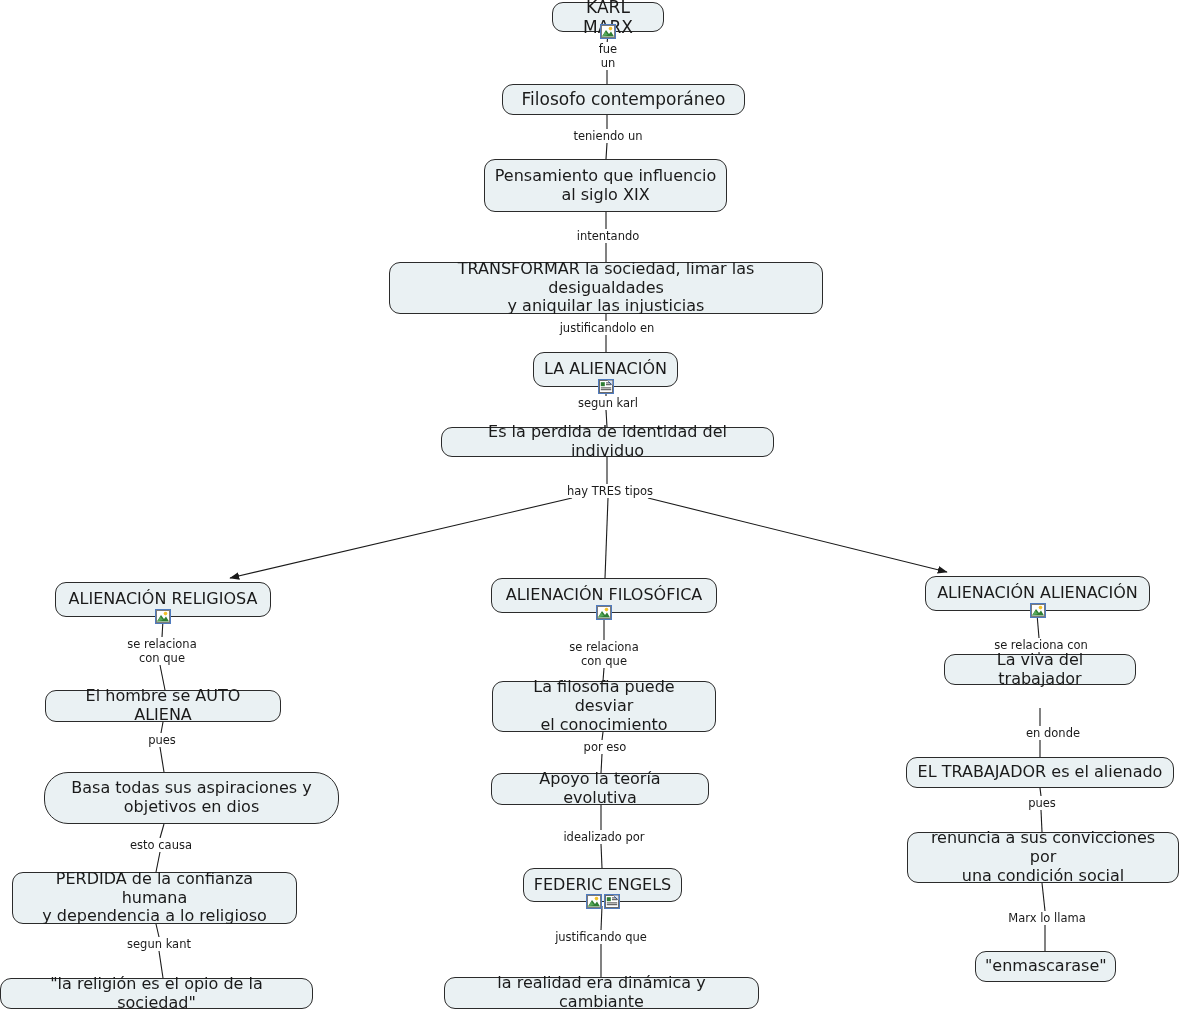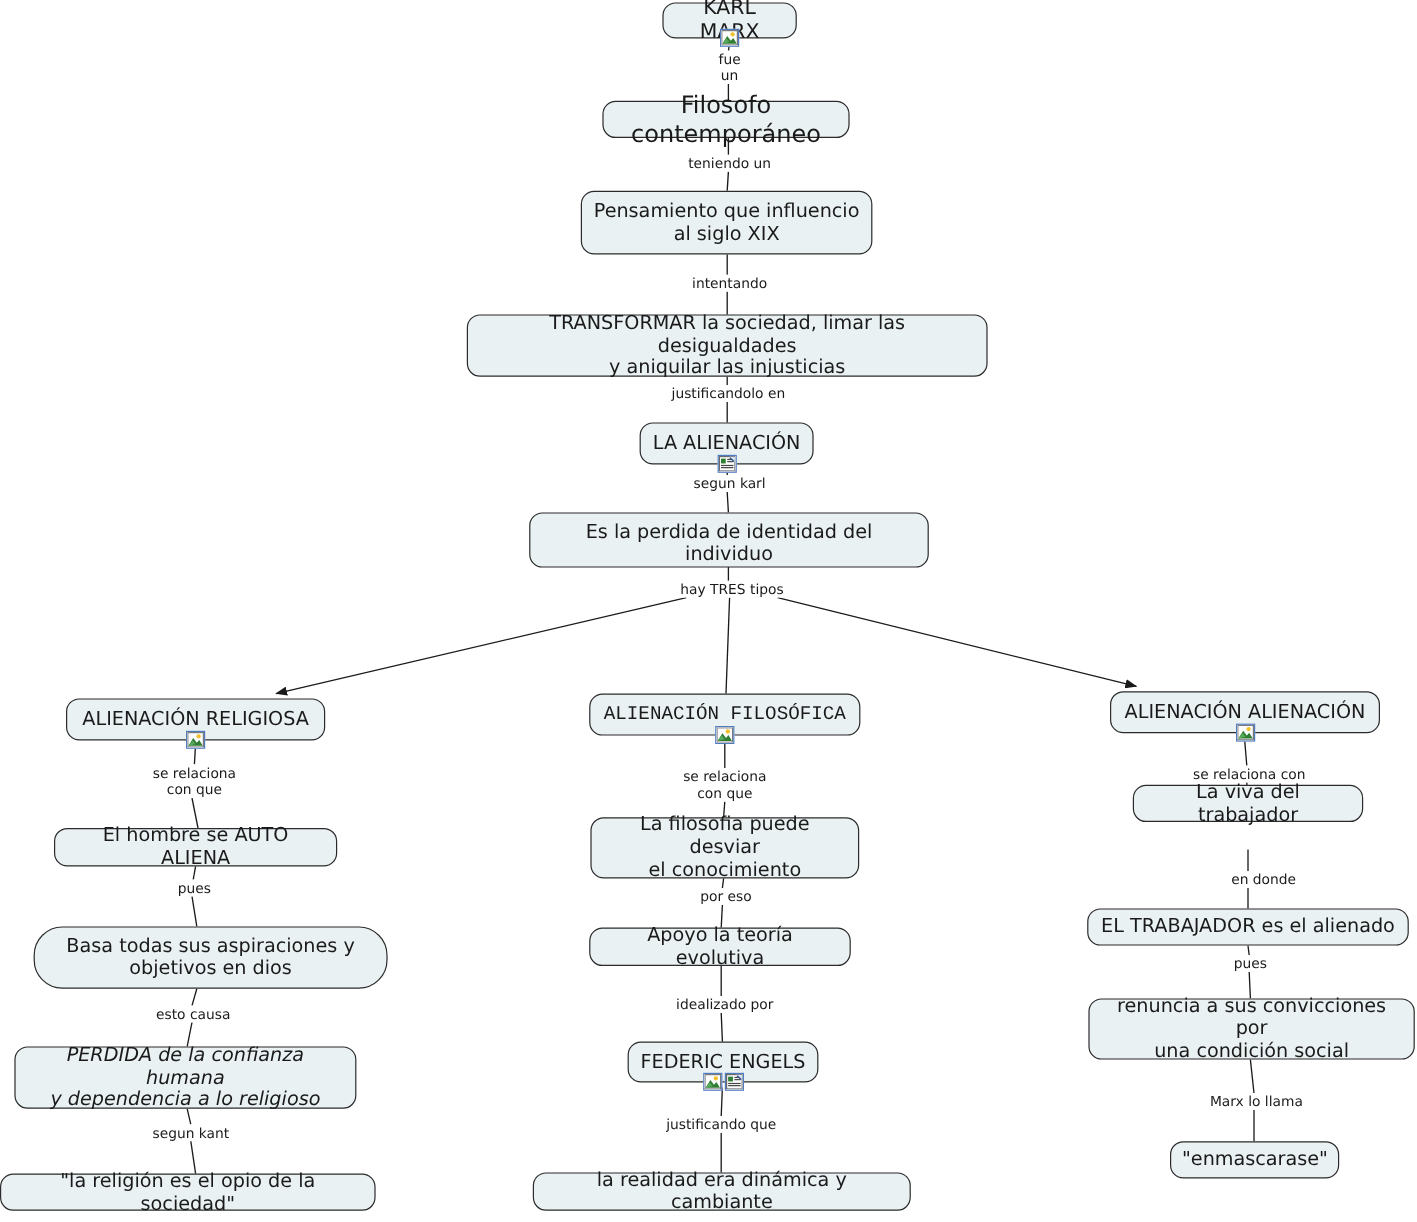--- a/index.html
+++ b/index.html
@@ -131,61 +131,61 @@
         <span class="ricon">
           <svg width="14" height="13" viewBox="0 0 14 13">
             <rect x="0" y="0" width="14" height="13" fill="#ffffff"></rect>
             <rect x="0.5" y="0.5" width="13" height="12" fill="#fdfdfd" stroke="#7a7a7a" stroke-width="1"></rect>
             <circle cx="9.5" cy="3.6" r="1.8" fill="#f2c029"></circle>
             <path d="M1 11.5 L5 5 L8 9 L10 6.6 L13 11.5 Z" fill="#2f7d32"></path>
             <path d="M1 11.5 L4.4 6.8 L7 10 L1 11.5 Z" fill="#56a85a"></path>
           </svg>
         </span>
       </div>
-      <div class="node" style="left: 502px; top: 84px; width: 206px; height: 31px; font-size: 20px; text-align: center;"><span class="node-label">Filosofo contemporáneo</span></div>
+      <div class="node" style="left: 502px; top: 84px; width: 243px; height: 31px; font-size: 17px; text-align: center;"><span class="node-label">Filosofo contemporáneo</span></div>
       <div class="node" style="left: 484px; top: 159px; width: 243px; height: 53px; font-size: 16px;"><span class="node-label">Pensamiento que influencio
 al siglo XIX</span></div>
       <div class="node" style="left: 389px; top: 262px; width: 434px; height: 52px; font-size: 16px;"><span class="node-label">TRANSFORMAR la sociedad, limar las desigualdades
 y aniquilar las injusticias</span></div>
       <div class="node" style="left: 533px; top: 352px; width: 145px; height: 35px; font-size: 16px;"><span class="node-label">LA ALIENACIÓN</span></div>
       <div class="icontray" style="left: 597.5px; top: 379px;">
         <span class="ricon">
           <svg width="14" height="13" viewBox="0 0 14 13">
             <rect x="0" y="0" width="14" height="13" fill="#ffffff"></rect>
             <rect x="0.5" y="0.5" width="13" height="12" fill="#ffffff" stroke="#6a6a6a" stroke-width="1"></rect>
             <rect x="1.8" y="2.2" width="4" height="4" fill="#2f7d32"></rect>
             <rect x="7" y="2.4" width="5.2" height="1" fill="#444"></rect>
             <rect x="7" y="4.2" width="5.2" height="1" fill="#444"></rect>
             <rect x="1.8" y="7.4" width="10.4" height="1" fill="#444"></rect>
             <rect x="1.8" y="9.2" width="10.4" height="1" fill="#444"></rect>
             <path d="M8.4 0.6 L13.4 0.6 L13.4 5.2 Z" fill="#d9e4f5"></path>
             <path d="M9.2 1.4 L12.8 4.6" stroke="#2b4f8a" stroke-width="1"></path>
           </svg>
         </span>
       </div>
-      <div class="node" style="left: 441px; top: 427px; width: 333px; height: 46px; font-size: 16px; align-items: flex-end;"><span class="node-label">Es la perdida de identidad del individuo</span></div>
+      <div class="node" style="left: 441px; top: 427px; width: 333px; height: 30px; font-size: 16px;"><span class="node-label">Es la perdida de identidad del individuo</span></div>
       <div class="node" style="left: 55px; top: 582px; width: 216px; height: 35px; font-size: 16px;"><span class="node-label">ALIENACIÓN RELIGIOSA</span></div>
       <div class="icontray" style="left: 155px; top: 609px;">
         <span class="ricon">
           <svg width="14" height="13" viewBox="0 0 14 13">
             <rect x="0" y="0" width="14" height="13" fill="#ffffff"></rect>
             <rect x="0.5" y="0.5" width="13" height="12" fill="#fdfdfd" stroke="#7a7a7a" stroke-width="1"></rect>
             <circle cx="9.5" cy="3.6" r="1.8" fill="#f2c029"></circle>
             <path d="M1 11.5 L5 5 L8 9 L10 6.6 L13 11.5 Z" fill="#2f7d32"></path>
             <path d="M1 11.5 L4.4 6.8 L7 10 L1 11.5 Z" fill="#56a85a"></path>
           </svg>
         </span>
       </div>
       <div class="node" style="left: 45px; top: 690px; width: 236px; height: 32px; font-size: 16px;"><span class="node-label">El hombre se AUTO ALIENA</span></div>
-      <div class="node" style="left: 28px; top: 772px; width: 295px; height: 52px; font-size: 16px; border-radius: 24px;"><span class="node-label">Basa todas sus aspiraciones y
+      <div class="node" style="left: 44px; top: 772px; width: 295px; height: 52px; font-size: 16px; border-radius: 24px;"><span class="node-label">Basa todas sus aspiraciones y
 objetivos en dios</span></div>
-      <div class="node" style="left: 12px; top: 872px; width: 285px; height: 52px; font-size: 16px; font-style: italic;"><span class="node-label">PERDIDA de la confianza humana
+      <div class="node" style="left: 12px; top: 872px; width: 285px; height: 52px; font-size: 16px;"><span class="node-label">PERDIDA de la confianza humana
 y dependencia a lo religioso</span></div>
       <div class="node" style="left: 0px; top: 978px; width: 313px; height: 31px; font-size: 16px;"><span class="node-label">"la religión es el opio de la sociedad"</span></div>
-      <div class="node" style="left: 491px; top: 578px; width: 226px; height: 35px; font-size: 16px; font-family: Liberation Mono, monospace;"><span class="node-label">ALIENACIÓN FILOSÓFICA</span></div>
+      <div class="node" style="left: 491px; top: 578px; width: 226px; height: 35px; font-size: 16px;"><span class="node-label">ALIENACIÓN FILOSÓFICA</span></div>
       <div class="icontray" style="left: 596px; top: 605px;">
         <span class="ricon">
           <svg width="14" height="13" viewBox="0 0 14 13">
             <rect x="0" y="0" width="14" height="13" fill="#ffffff"></rect>
             <rect x="0.5" y="0.5" width="13" height="12" fill="#fdfdfd" stroke="#7a7a7a" stroke-width="1"></rect>
             <circle cx="9.5" cy="3.6" r="1.8" fill="#f2c029"></circle>
             <path d="M1 11.5 L5 5 L8 9 L10 6.6 L13 11.5 Z" fill="#2f7d32"></path>
             <path d="M1 11.5 L4.4 6.8 L7 10 L1 11.5 Z" fill="#56a85a"></path>
           </svg>
         </span>

